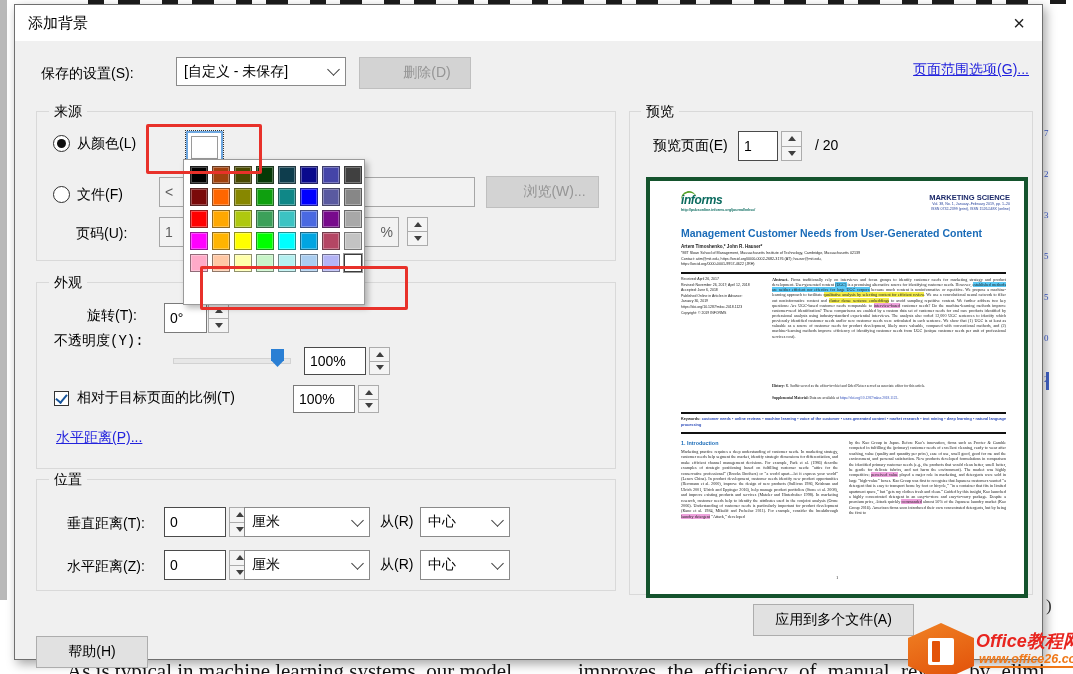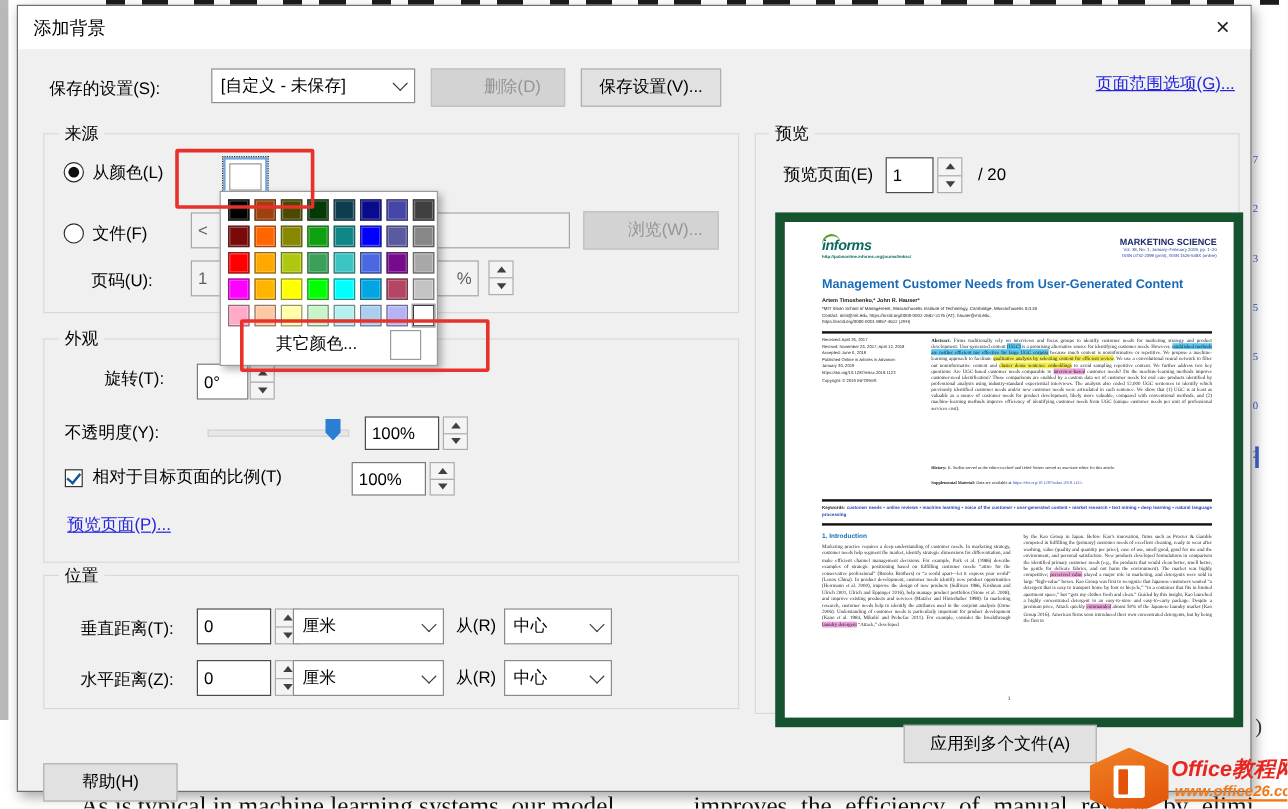--- a/index.html
+++ b/index.html
@@ -49,21 +49,21 @@
         box-shadow:inset 0 0 0 1px rgba(255,255,255,.30);}
   .pswatch.selected{border:1px solid #3c3c3c;outline:1px solid #9a9a9a;}
   .morerow{position:absolute;left:0;bottom:4px;width:100%;height:26px;display:flex;align-items:center;}
   .morelabel{font-size:14px;color:#000;margin-left:46px;white-space:nowrap;}
   .moreswatch{position:absolute;right:13px;top:1px;width:24px;height:23px;background:#fff;border:1px solid #9a9a9a;}
   
   .sl-track{position:absolute;height:4px;background:#e7e7e7;border:1px solid #d2d2d2;}
   .sl-thumb{position:absolute;width:13px;height:18px;background:#2a7fd4;
         clip-path:polygon(0 0,100% 0,100% 62%,50% 100%,0 62%);}
   
-  .pframe{position:absolute;background:#fff;border:8px solid #14532d;}
+  .pframe{position:absolute;background:#fff;border:4px solid #14532d;}
   .paper{position:absolute;inset:0;font-family:"Liberation Serif",serif;color:#1a1a1a;}
   .logo-informs{position:absolute;font-family:"Liberation Sans",sans-serif;font-style:italic;font-weight:bold;
         font-size:12px;color:#0b6b5f;letter-spacing:-.4px;}
   .logo-swoosh{position:absolute;width:16px;height:7px;border-top:2px solid #57a229;border-radius:50% 50% 0 0/100% 100% 0 0;transform:rotate(-14deg);}
   .logo-sub{position:absolute;font-size:3.6px;color:#0b6b5f;font-family:"Liberation Sans",sans-serif;font-weight:bold;}
   .j-name{font-family:"Liberation Sans",sans-serif;font-weight:bold;font-size:7.5px;color:#1c2a6a;}
   .j-sub{font-size:3.6px;color:#27439c;line-height:1.5;font-family:"Liberation Sans",sans-serif;}
   .p-title{position:absolute;font-family:"Liberation Sans",sans-serif;font-weight:bold;font-size:10.5px;color:#1b6cb8;white-space:nowrap;}
   .p-authors{position:absolute;font-family:"Liberation Sans",sans-serif;font-weight:bold;font-size:4.6px;}
   .p-contact{position:absolute;font-size:3.7px;line-height:1.55;font-family:"Liberation Sans",sans-serif;color:#222;}
@@ -124,21 +124,20 @@
         <span class="closeglyph">×</span>
       </div>
     </div>
 
     <div class="abs txt" style="left:26px;top:60px;">保存的设置(S):</div>
     <div class="combo" style="left:161px;top:52px;width:170px;height:29px;">
       <span style="overflow:hidden;">[自定义 - 未保存]</span>
       <span class="chev"></span>
     </div>
     <div class="btn dis" style="left:344px;top:52px;width:112px;height:32px;">删除(D)</div>
-    <div class="btn" style="left:469px;top:52px;width:117px;height:32px;">保存设置(V)...</div>
     <div class="link" style="right:13px;top:56px;">页面范围选项(G)...</div>
 
     <div class="group" style="left:21px;top:106px;width:580px;height:150px;"></div>
     <div class="glabel" style="left:34px;top:98px;">来源</div>
 
     <div class="radio sel" style="left:38px;top:130px;"></div>
     <div class="abs txt" style="left:62px;top:130px;">从颜色(L)</div>
     <div class="cswatch" style="left:171px;top:126px;"></div>
 
     <div class="radio" style="left:38px;top:181px;"></div>
@@ -194,44 +193,40 @@
           <div class="pswatch" style="background: rgb(195, 195, 195);"></div>
           <div class="pswatch" style="background: rgb(255, 170, 200);"></div>
           <div class="pswatch" style="background: rgb(255, 200, 165);"></div>
           <div class="pswatch" style="background: rgb(255, 255, 170);"></div>
           <div class="pswatch" style="background: rgb(200, 245, 200);"></div>
           <div class="pswatch" style="background: rgb(180, 240, 240);"></div>
           <div class="pswatch" style="background: rgb(170, 205, 240);"></div>
           <div class="pswatch" style="background: rgb(180, 180, 245);"></div>
           <div class="pswatch selected" style="background: rgb(255, 255, 255);"></div>
         </div>
-      <div class="morerow">
-        <span class="morelabel">其它颜色...</span>
-        <span class="moreswatch"></span>
-      </div>
     </div>
 
     <div class="redbox" style="left:131px;top:119px;width:110px;height:44px;"></div>
     <div class="redbox" style="left:185px;top:261px;width:202px;height:38px;"></div>
 
     <div class="group" style="left:21px;top:277px;width:580px;height:187px;"></div>
     <div class="glabel" style="left:34px;top:269px;">外观</div>
 
     <div class="abs txt" style="left:72px;top:302px;">旋转(T):</div>
     <div class="input" style="left:149px;top:298px;width:43px;height:30px;">0°</div>
     <div class="spin" style="left:193px;top:298px;height:30px;">
       <div class="sbtn">
           <span class="tri-u"></span>
         </div>
       <div class="sbtn">
           <span class="tri-d"></span>
         </div>
     </div>
 
-    <div class="abs txt" style="left:39px;top:347px;">不透明度(Y):</div>
+    <div class="abs txt" style="left:39px;top:327px;font-family:Liberation Mono, monospace;">不透明度(Y):</div>
     <div class="sl-track" style="left:158px;top:353px;width:116px;"></div>
     <div class="sl-thumb" style="left:256px;top:344px;"></div>
     <div class="input" style="left:289px;top:342px;width:62px;height:28px;border-color:#4a4a4a;">100%</div>
     <div class="spin" style="left:354px;top:342px;height:28px;">
       <div class="sbtn">
           <span class="tri-u"></span>
         </div>
       <div class="sbtn">
           <span class="tri-d"></span>
         </div>
@@ -242,21 +237,21 @@
     <div class="input" style="left:278px;top:380px;width:62px;height:28px;">100%</div>
     <div class="spin" style="left:343px;top:380px;height:28px;">
       <div class="sbtn">
           <span class="tri-u"></span>
         </div>
       <div class="sbtn">
           <span class="tri-d"></span>
         </div>
     </div>
 
-    <div class="link" style="left:41px;top:424px;">预览页面(P)...</div>
+    <div class="link" style="left:41px;top:424px;">水平距离(P)...</div>
 
     <div class="group" style="left:21px;top:474px;width:580px;height:112px;"></div>
     <div class="glabel" style="left:34px;top:466px;">位置</div>
 
     <div class="abs txt" style="left:52px;top:510px;">垂直距离(T):</div>
     <div class="input" style="left:149px;top:502px;width:62px;height:30px;border-color:#4a4a4a;">0</div>
     <div class="spin" style="left:214px;top:502px;height:30px;">
       <div class="sbtn">
           <span class="tri-u"></span>
         </div>

